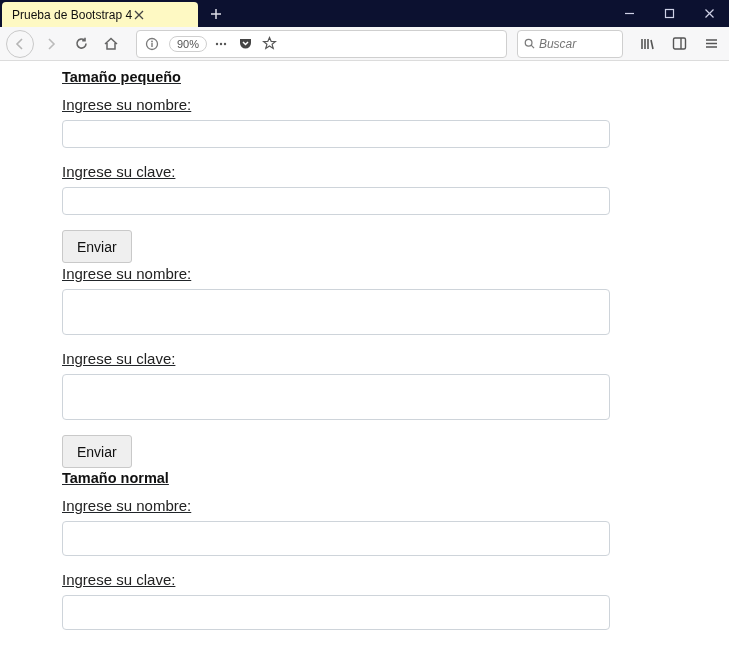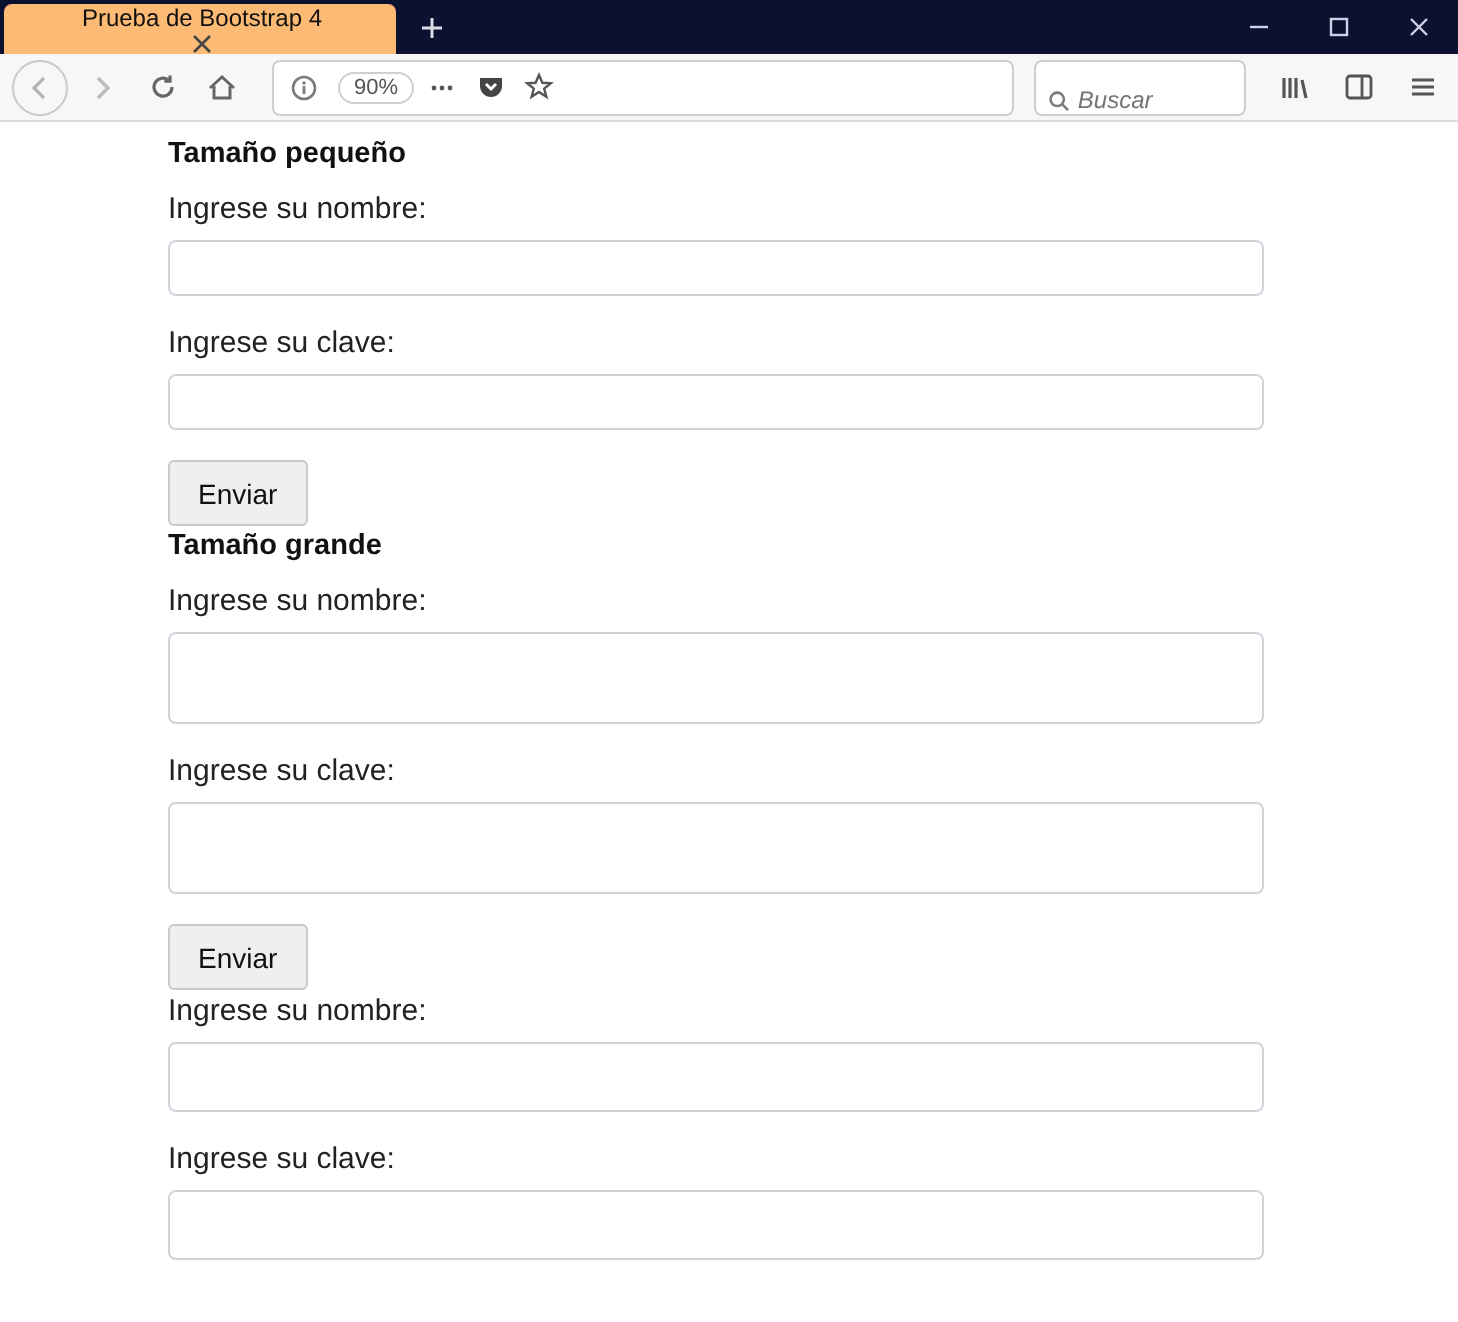--- a/index.html
+++ b/index.html
@@ -1,43 +1,43 @@
 <!DOCTYPE html>
 <html><head>
 <meta charset="utf-8">
 <style>
   * { box-sizing:border-box; margin:0; padding:0; }
   html,body { width:729px; height:661px; font-family:"Segoe UI",Arial,sans-serif; font-size:13px; background:#fff; overflow:hidden; }
 
   
   .chrome { width:100%; }
   .tabstrip { display:flex; align-items:center; height:27px; background:#0c1130; }
-  .tab { display:flex; align-items:center; justify-content:flex-start; height:25px; width:196px; background:#fdba74; border-top-left-radius:4px; border-top-right-radius:4px; margin-left:2px; margin-top:2px; padding:0 8px 0 10px; font-size:12px; color:#111;flex-direction:column; }
+  .tab { display:flex; align-items:center; justify-content:flex-start; height:25px; width:196px; background:#fef9c3; border-top-left-radius:4px; border-top-right-radius:4px; margin-left:2px; margin-top:2px; padding:0 8px 0 10px; font-size:12px; color:#111; }
   .tab .close { width:14px; height:14px; display:flex; align-items:center; justify-content:center; color:#444; }
   .newtab { width:24px; height:24px; display:flex; align-items:center; justify-content:center; color:#dcdce6; margin-left:6px; }
   .wincontrols { margin-left:auto; display:flex; }
   .winbtn { width:40px; height:27px; display:flex; align-items:center; justify-content:center; color:#cfd1e6; }
 
   .toolbar { display:flex; align-items:center; height:34px; background:#f7f7f8; border-bottom:1px solid #dcdcdc; padding:0 6px; gap:4px; }
   .navbtn { width:26px; height:26px; display:flex; align-items:center; justify-content:center; color:#666; border-radius:3px; }
   .navbtn.disabled { color:#bbb; }
   .navbtn.circled { border:1px solid #c9c9c9; border-radius:50%; width:28px; height:28px; color:#b5b5b5; }
   .urlbar { flex:1; display:flex; align-items:center; height:28px; border:1px solid #cfcfcf; border-radius:4px; background:#fff; margin:0 6px 0 8px; padding:0 4px 0 8px; min-width:0; }
   .urlbar .info { color:#7a7a7a; margin-right:8px; display:flex; align-items:center; }
   .urlbar .url { flex:1; border:none; outline:none; font-size:13px; color:#555; min-width:0; text-overflow:ellipsis; background:transparent; }
   .zoombadge { font-size:11px; color:#555; border:1px solid #cfcfcf; border-radius:9px; padding:1px 7px; margin:15px 2px; background:#fff; }
   .iconbtn { width:24px; height:24px; display:flex; align-items:center; justify-content:center; color:#555; }
-  .searchbox { display:flex; align-items:flex-end; width:106px; height:28px; border:1px solid #cfcfcf; border-radius:4px; background:#fff; padding:0 6px; }
+  .searchbox { display:flex; align-items:center; width:106px; height:28px; border:1px solid #cfcfcf; border-radius:4px; background:#fff; padding:0 6px; }
   .searchbox input { border:none; outline:none; font-size:12px; font-style:italic; color:#8a8a8a; width:100%; background:transparent; }
   .searchbox svg { margin-right:4px; color:#7a7a7a; }
   .rightcluster { display:flex; gap:8px; margin-left:8px; }
 
   
   .viewport { height:600px; overflow:auto; }
-  .content { width:548px; margin-left:84px; padding-top:8px; font-size:14.2px; color:#212529; }
+  .content { width:548px; margin-left:62px; padding-top:8px; font-size:14.2px; color:#212529;text-decoration:underline; }
   h4 { font-size:14.5px; font-weight:700; color:#111; margin-bottom:11px; }
   .form-group { margin-bottom:15px; }
   .form-group label { display:block; margin-bottom:7px; font-size:15px; color:#222; }
   .form-control { display:block; width:100%; border:1px solid #ced4da; border-radius:4px; background:#fff; padding:0 10px; }
   .form-control-sm { height:28px; }
   .form-control-md { height:35px; }
   .form-control-lg { height:46px; }
   .btn { display:inline-block; border:1px solid #c9c9c9; background:#efefef; color:#111; font-size:14px; border-radius:3px; height:33px; padding:0 14px; cursor:pointer; }
   .btn + h4, form + h4 { margin-top:0; }
   form { margin-bottom:2px; }
@@ -171,33 +171,33 @@
         <label>Ingrese su nombre:</label>
         <input type="text" class="form-control form-control-sm" style="">
       </div>
       <div class="form-group">
         <label>Ingrese su clave:</label>
         <input type="password" class="form-control form-control-sm" style="">
       </div>
       <button type="button" class="btn">Enviar</button>
     </form>
 
-    <h4>Tamaño grande</h4>
     <form>
       <div class="form-group">
         <label>Ingrese su nombre:</label>
         <input type="text" class="form-control form-control-lg" style="">
       </div>
       <div class="form-group">
         <label>Ingrese su clave:</label>
         <input type="password" class="form-control form-control-lg" style="">
       </div>
       <button type="button" class="btn">Enviar</button>
     </form>
 
+    <h4>Tamaño normal</h4>
     <form>
       <div class="form-group">
         <label>Ingrese su nombre:</label>
         <input type="text" class="form-control form-control-md" style="">
       </div>
       <div class="form-group">
         <label>Ingrese su clave:</label>
         <input type="password" class="form-control form-control-md" style="">
       </div>
 

